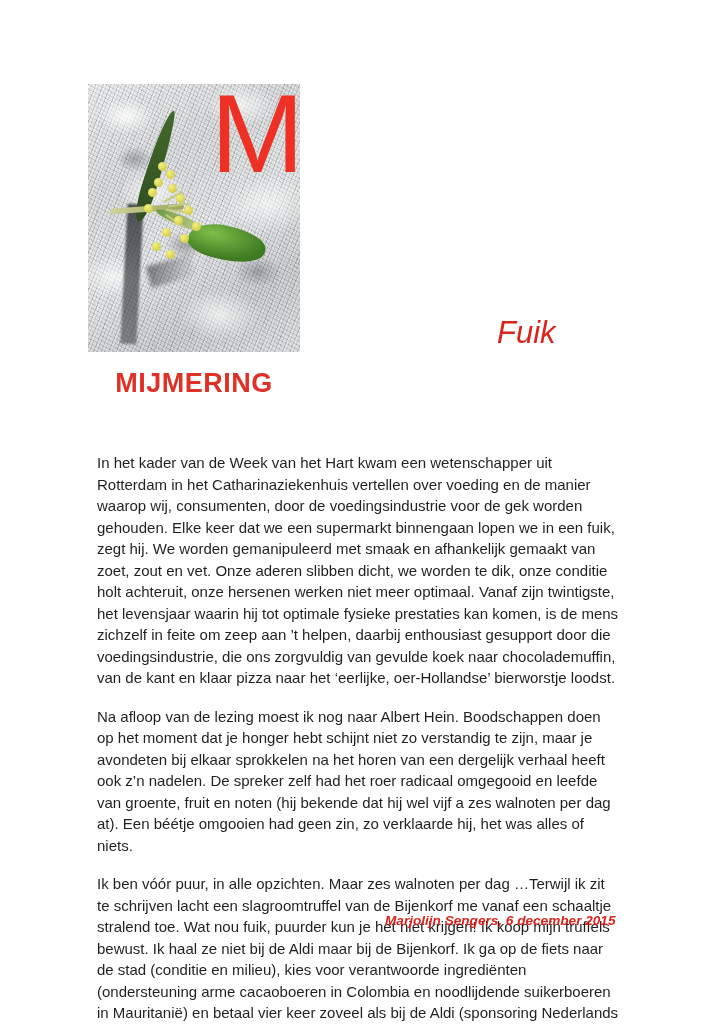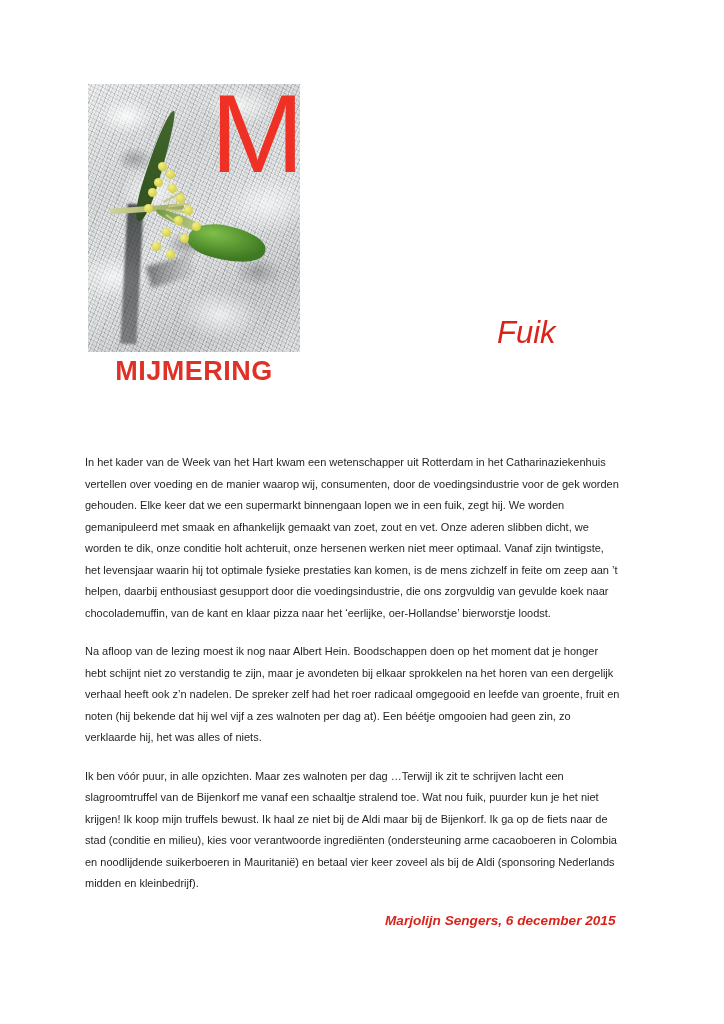--- a/index.html
+++ b/index.html
@@ -139,21 +139,21 @@
     top: -6px;
     font-family: "Liberation Sans", sans-serif;
     font-size: 112px;
     line-height: 1;
     font-weight: 400;
     color: #ee3124;
     letter-spacing: -2px;
   }
 
   .logo-wordmark {
-    margin-top: 4px;
+    margin-top: 16px;
     text-align: center;
     font-family: "Liberation Sans", sans-serif;
     font-size: 27px;
     font-weight: bold;
     color: #e03127;
     letter-spacing: 0.5px;
   }
 
   .article-title {
     position: absolute;
@@ -168,23 +168,23 @@
   }
 
   
   .article-body {
     position: absolute;
     left: 85px;
     top: 452px;
     width: 536px;
   }
   .article-body p {
-    margin: 0 0 17px 0;
-    font-family: "Liberation Sans", sans-serif;
-    font-size: 11px;
+    margin: 0 0 17px 12px;
+    font-family: "Liberation Sans", sans-serif;
+    font-size: 15px;
     line-height: 21.5px;
     color: #231f20;
     text-align: left;
   }
   .article-body p:last-child {
     margin-bottom: 0;
   }
   .closing-line {
     margin-top: 0 !important;
   }

